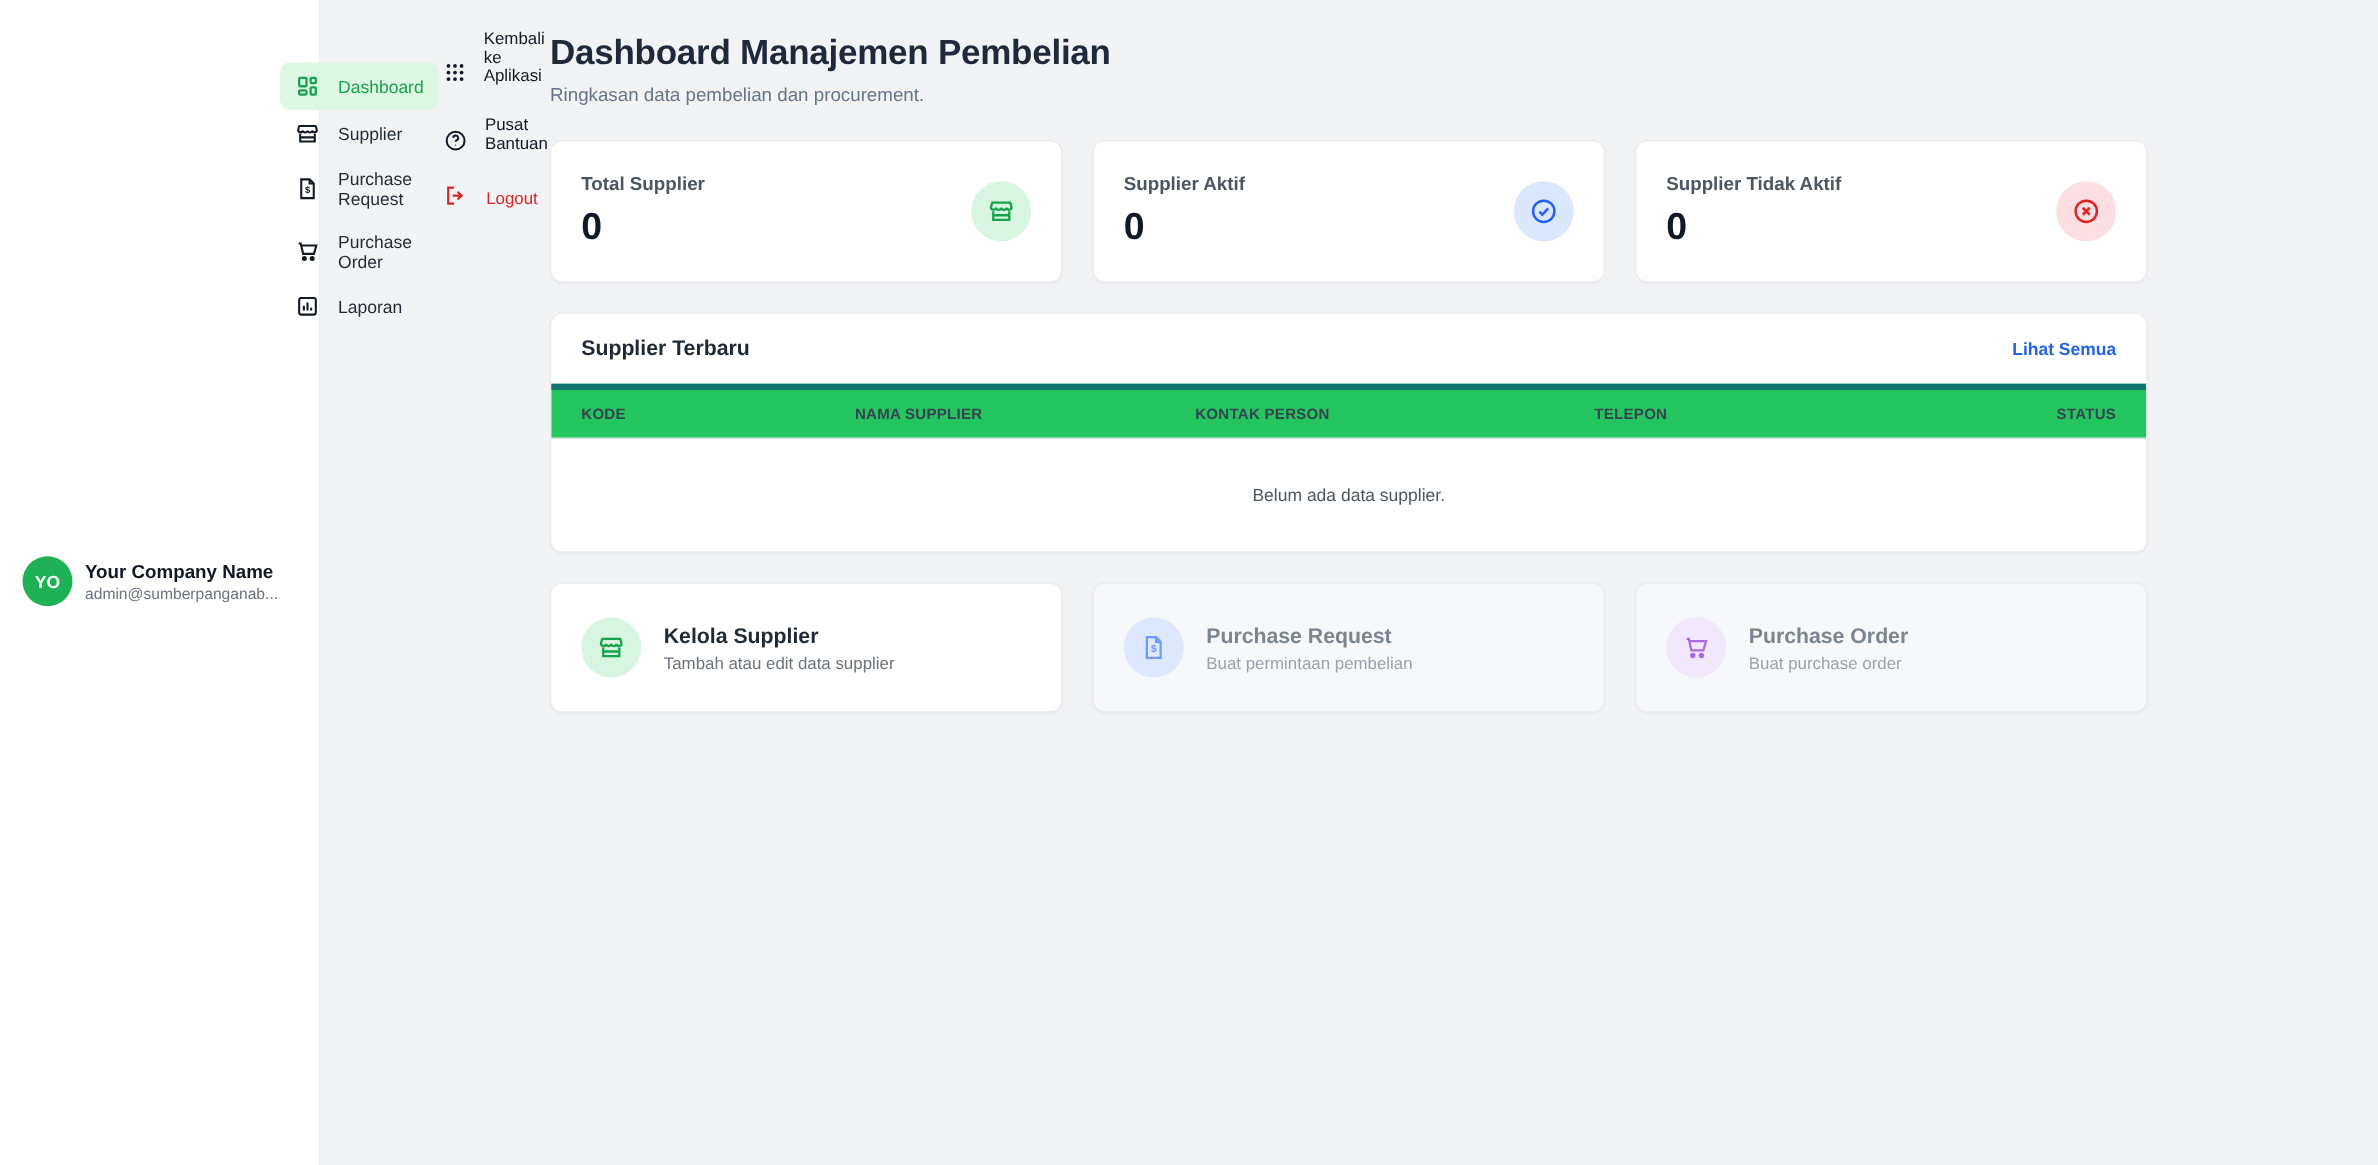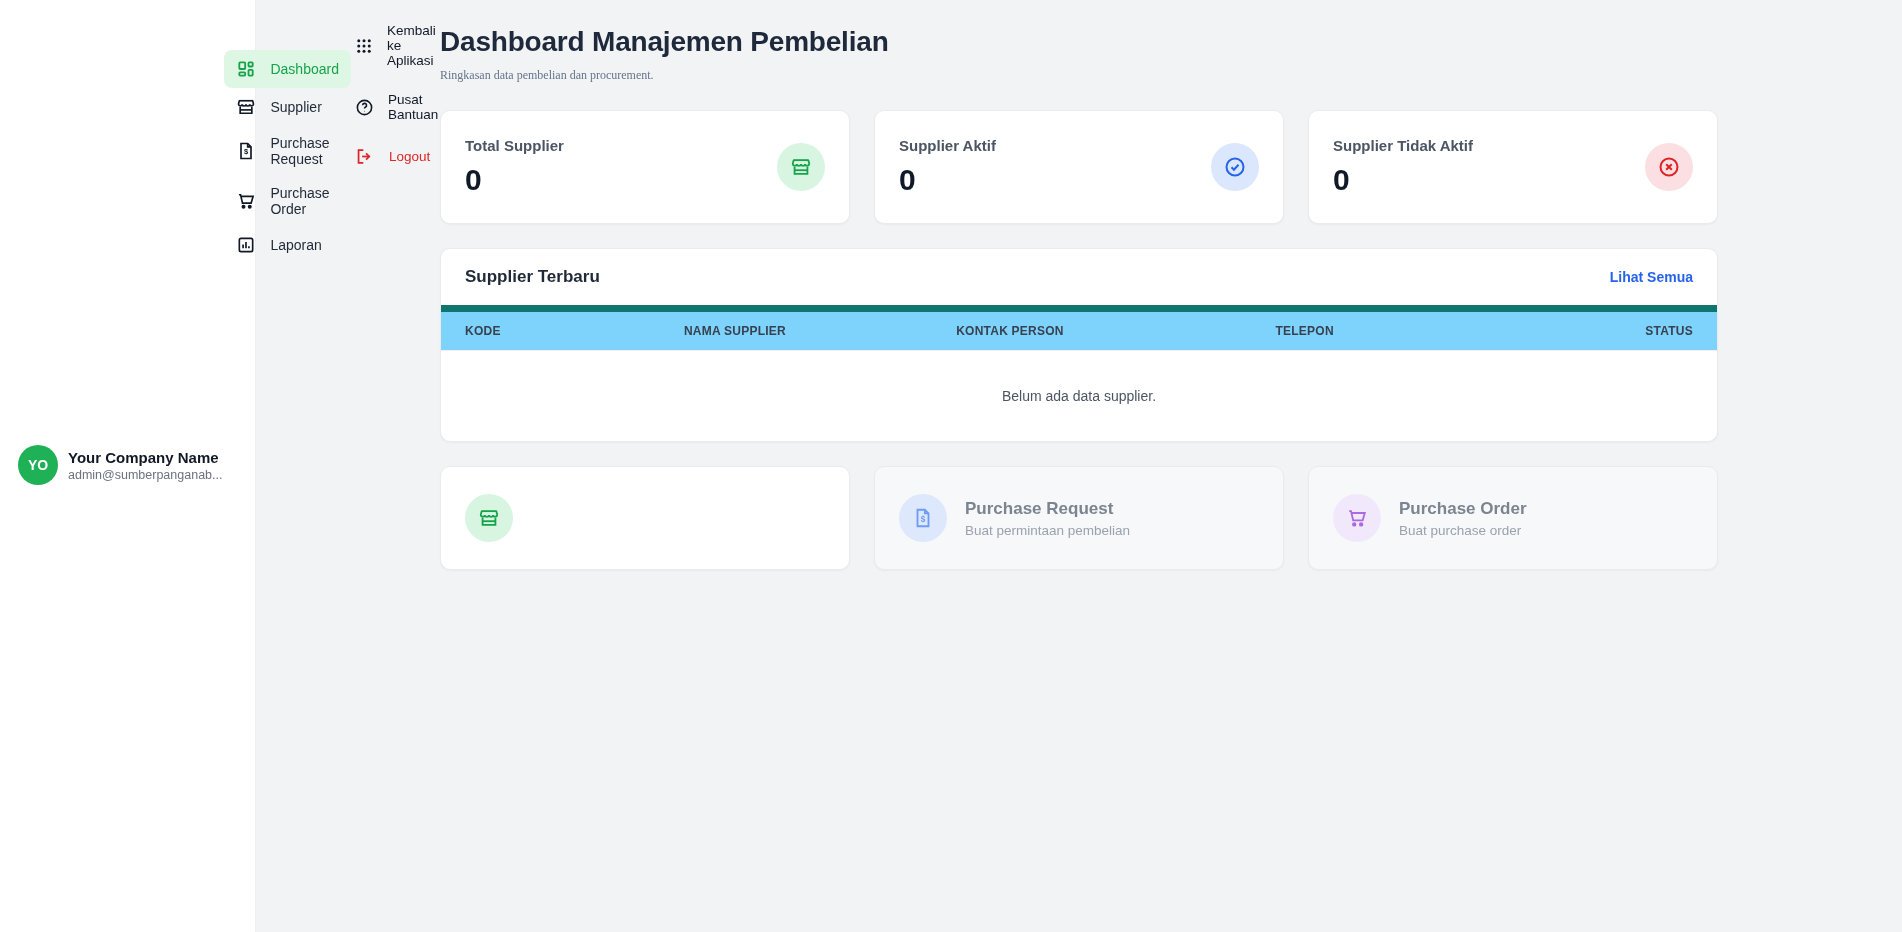--- a/index.html
+++ b/index.html
@@ -66,33 +66,33 @@
     color: #1f2937;
     cursor: pointer;
   }
   .nav-item .ic { width: 20px; height: 20px; display: flex; align-items: center; justify-content: center; color: #111827; }
   .nav-item.active { background: #def7e4; color: #16a34a; }
   .nav-item.active .ic { color: #16a34a; }
   .sidebar-spacer { flex: 1; }
   .sidebar-divider { border-top: 1px solid #e5e7eb; margin: 0 -4px 10px -4px; }
   .footer-nav { display: flex; flex-direction: column; gap: 6px; }
   .footer-item {
-    display: flex; align-items: center; gap: 14px;
+    display: flex; align-items: flex-end; gap: 14px;
     padding: 9px 12px; border-radius: 8px;
     font-size: 13.5px; font-weight: 500; color: #111827;
     cursor: pointer;
   }
   .footer-item .ic { width: 20px; height: 20px; display:flex; align-items:center; justify-content:center; color:#111827; }
   .footer-item.danger, .footer-item.danger .ic { color: #dc2626; }
 
   
   .main { flex: 1; height: 100%; overflow: hidden; }
   .content { width: 1278px; margin: 0 auto; padding-top: 26px; }
   .page-title { font-size: 28px; font-weight: bold; color: #1e293b; letter-spacing: -0.2px; }
-  .page-subtitle { font-size: 12px; color: #64748b; margin-top: 10px; font-family: Liberation Serif, serif; }
+  .page-subtitle { font-size: 15px; color: #64748b; margin-top: 10px; }
 
   .stats-row {
     display: grid;
     grid-template-columns: repeat(3, 1fr);
     gap: 24px;
     margin-top: 27px;
   }
   .stat-card {
     background: #ffffff;
     border: 1px solid #e9ebee;
@@ -128,22 +128,22 @@
     overflow: hidden;
   }
   .table-card-head {
     display: flex; align-items: center; justify-content: space-between;
     padding: 18px 24px;
   }
   .table-title { font-size: 17px; font-weight: bold; color: #1f2937; }
   .table-link { font-size: 14px; font-weight: 600; color: #2563eb; text-decoration: none; cursor: pointer; }
   .thead-row {
     display: flex;
-    background: #7dd3fc;
-    border-top: 7px solid #0f766e;
+    background: #22c55e;
+    border-top: 5px solid #0f766e;
     border-bottom: 1px solid #eef0f3;
     padding: 12px 24px;
   }
   .th {
     font-size: 12px; font-weight: bold; color: #374151;
     text-transform: uppercase; letter-spacing: 0.02em;
   }
   .th:nth-child(1) { width: 14%; }
   .th:nth-child(2) { width: 26%; padding-left: 47px; }
   .th:nth-child(3) { width: 26%; }
@@ -354,20 +354,24 @@
     <div class="actions-row">
       <div class="action-card">
         <div class="icon-circle c-green">
           <svg width="22" height="22" viewBox="0 0 24 24" fill="none" stroke="currentColor" stroke-width="2">
             <path d="M3.5 4.5h17"></path>
             <path d="M4 4.5 3 8.6a2.3 2.3 0 0 0 4.5.4 2.3 2.3 0 0 0 4.5 0 2.3 2.3 0 0 0 4.5 0 2.3 2.3 0 0 0 4.5-.4L20 4.5"></path>
             <path d="M5 12v7.5h14V12"></path>
             <path d="M5 15.5h14"></path>
           </svg>
         </div>
+        <div>
+          <div class="action-title">Kelola Supplier</div>
+          <div class="action-sub">Tambah atau edit data supplier</div>
+        </div>
       </div>
       <div class="action-card disabled">
         <div class="icon-circle c-blue2">
           <svg width="22" height="22" viewBox="0 0 24 24" fill="none" stroke="currentColor" stroke-width="2">
             <path d="M6 3h8l4 4v14H6z"></path>
             <path d="M14 3v4h4"></path>
             <text x="12" y="16" text-anchor="middle" font-size="9" font-weight="bold" stroke="none" fill="currentColor">$</text>
           </svg>
         </div>
         <div>

